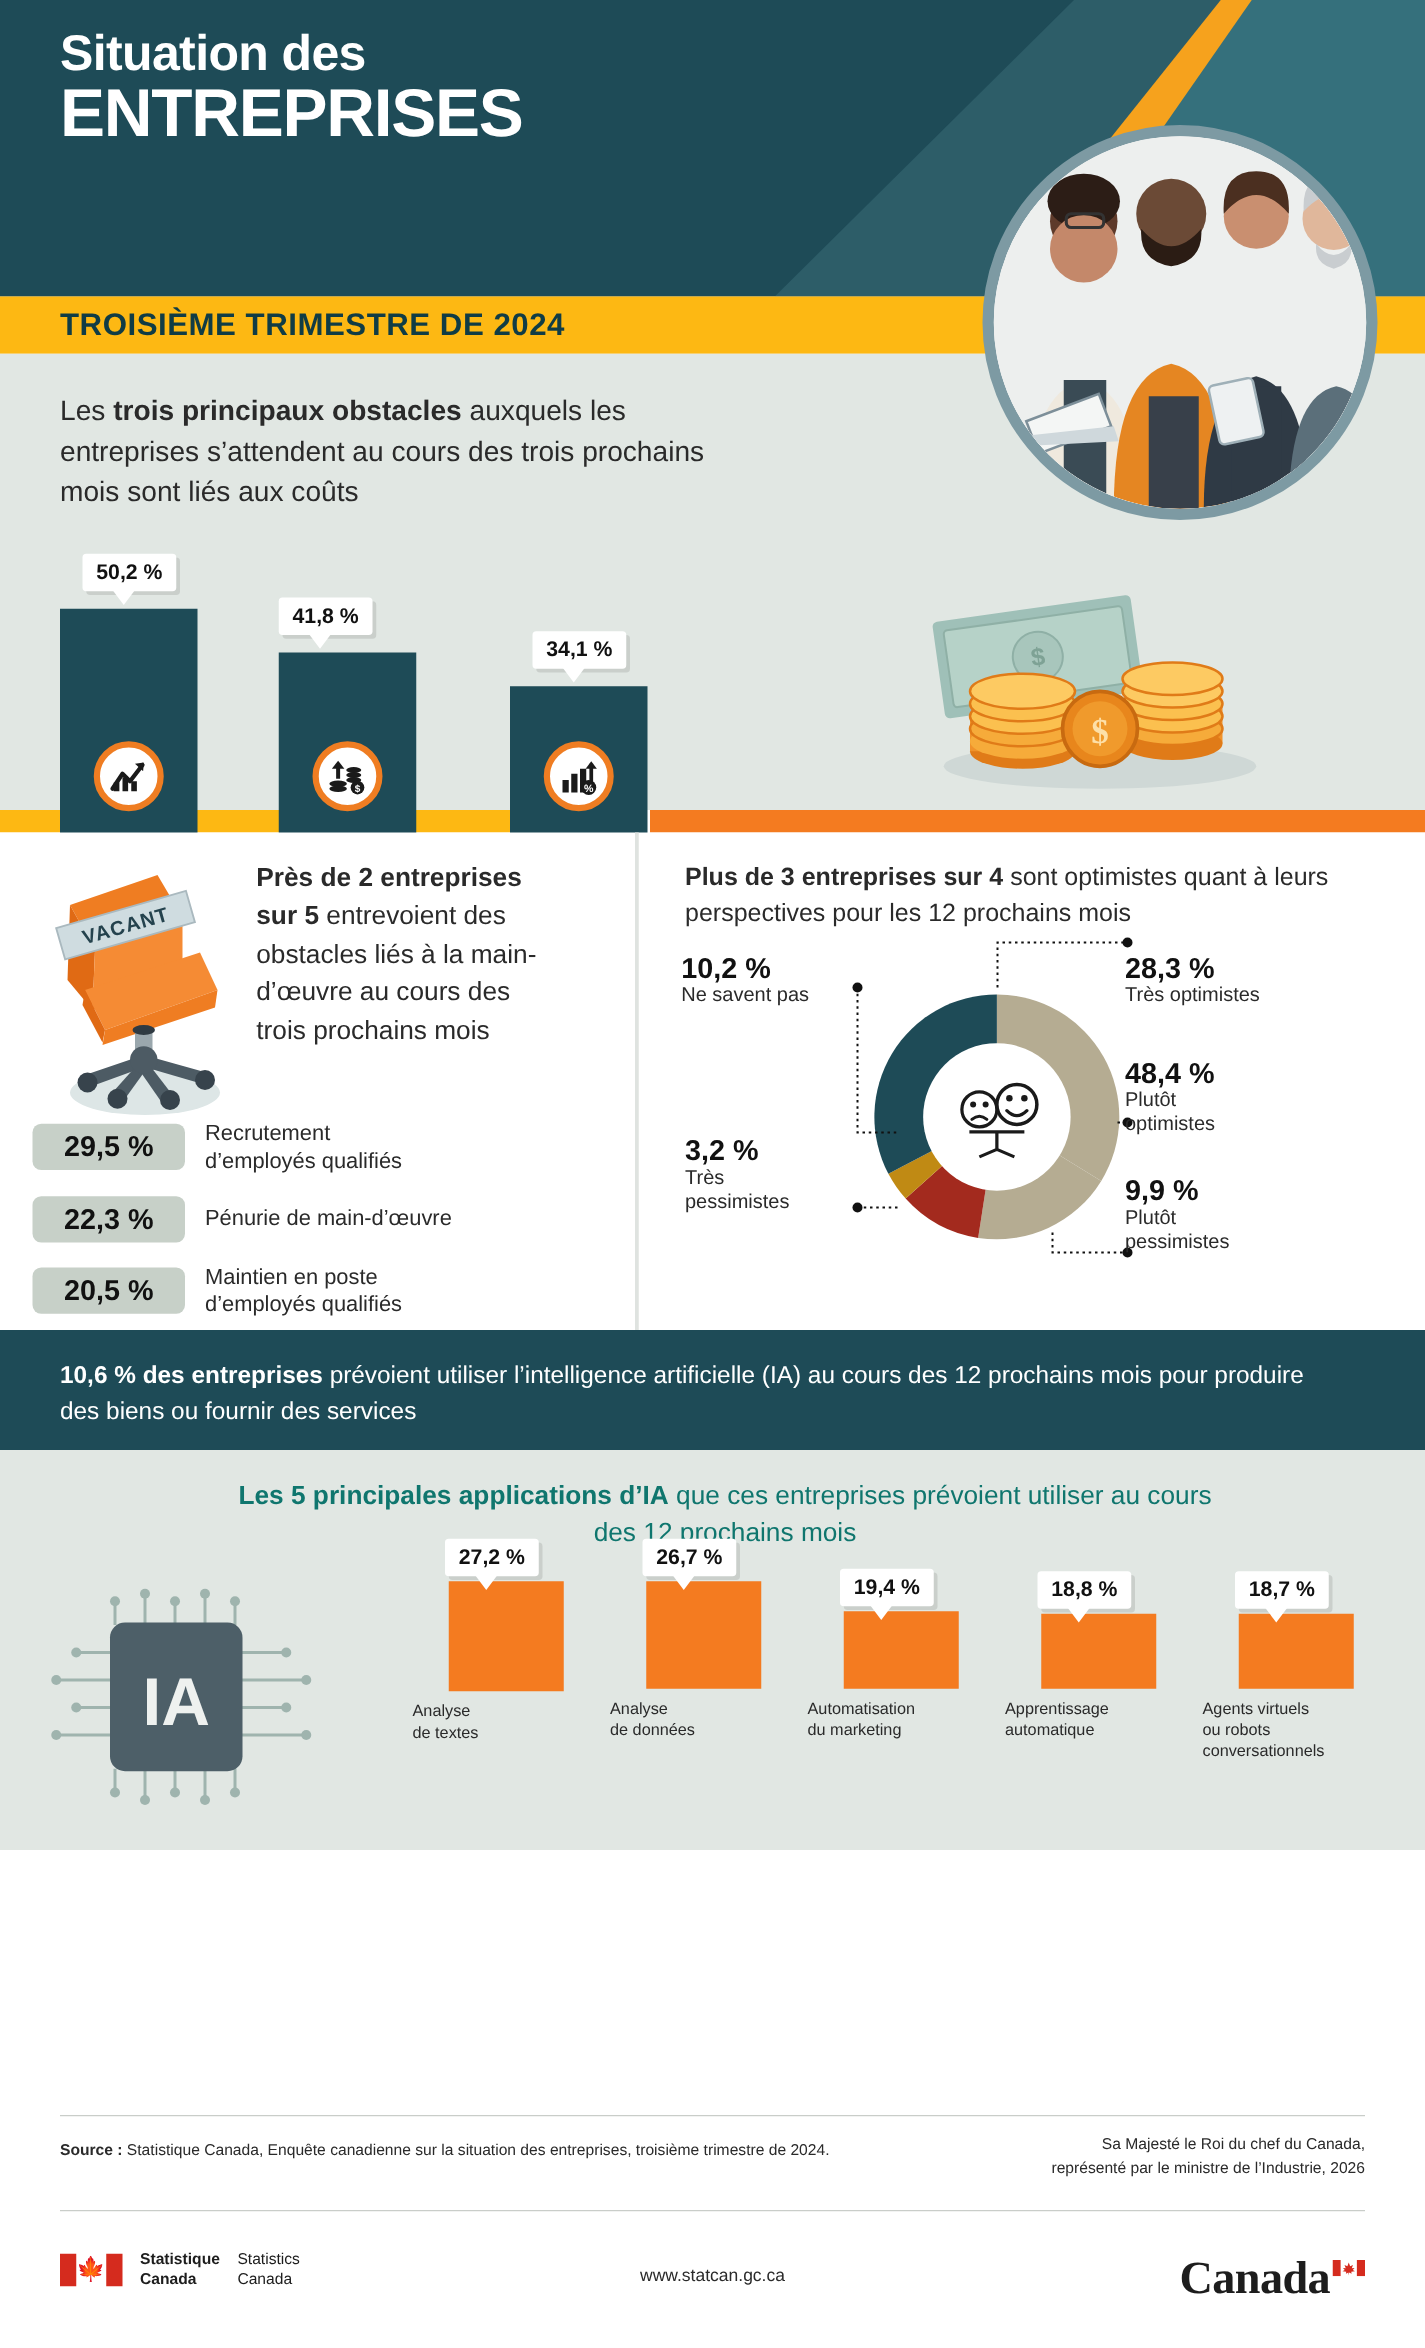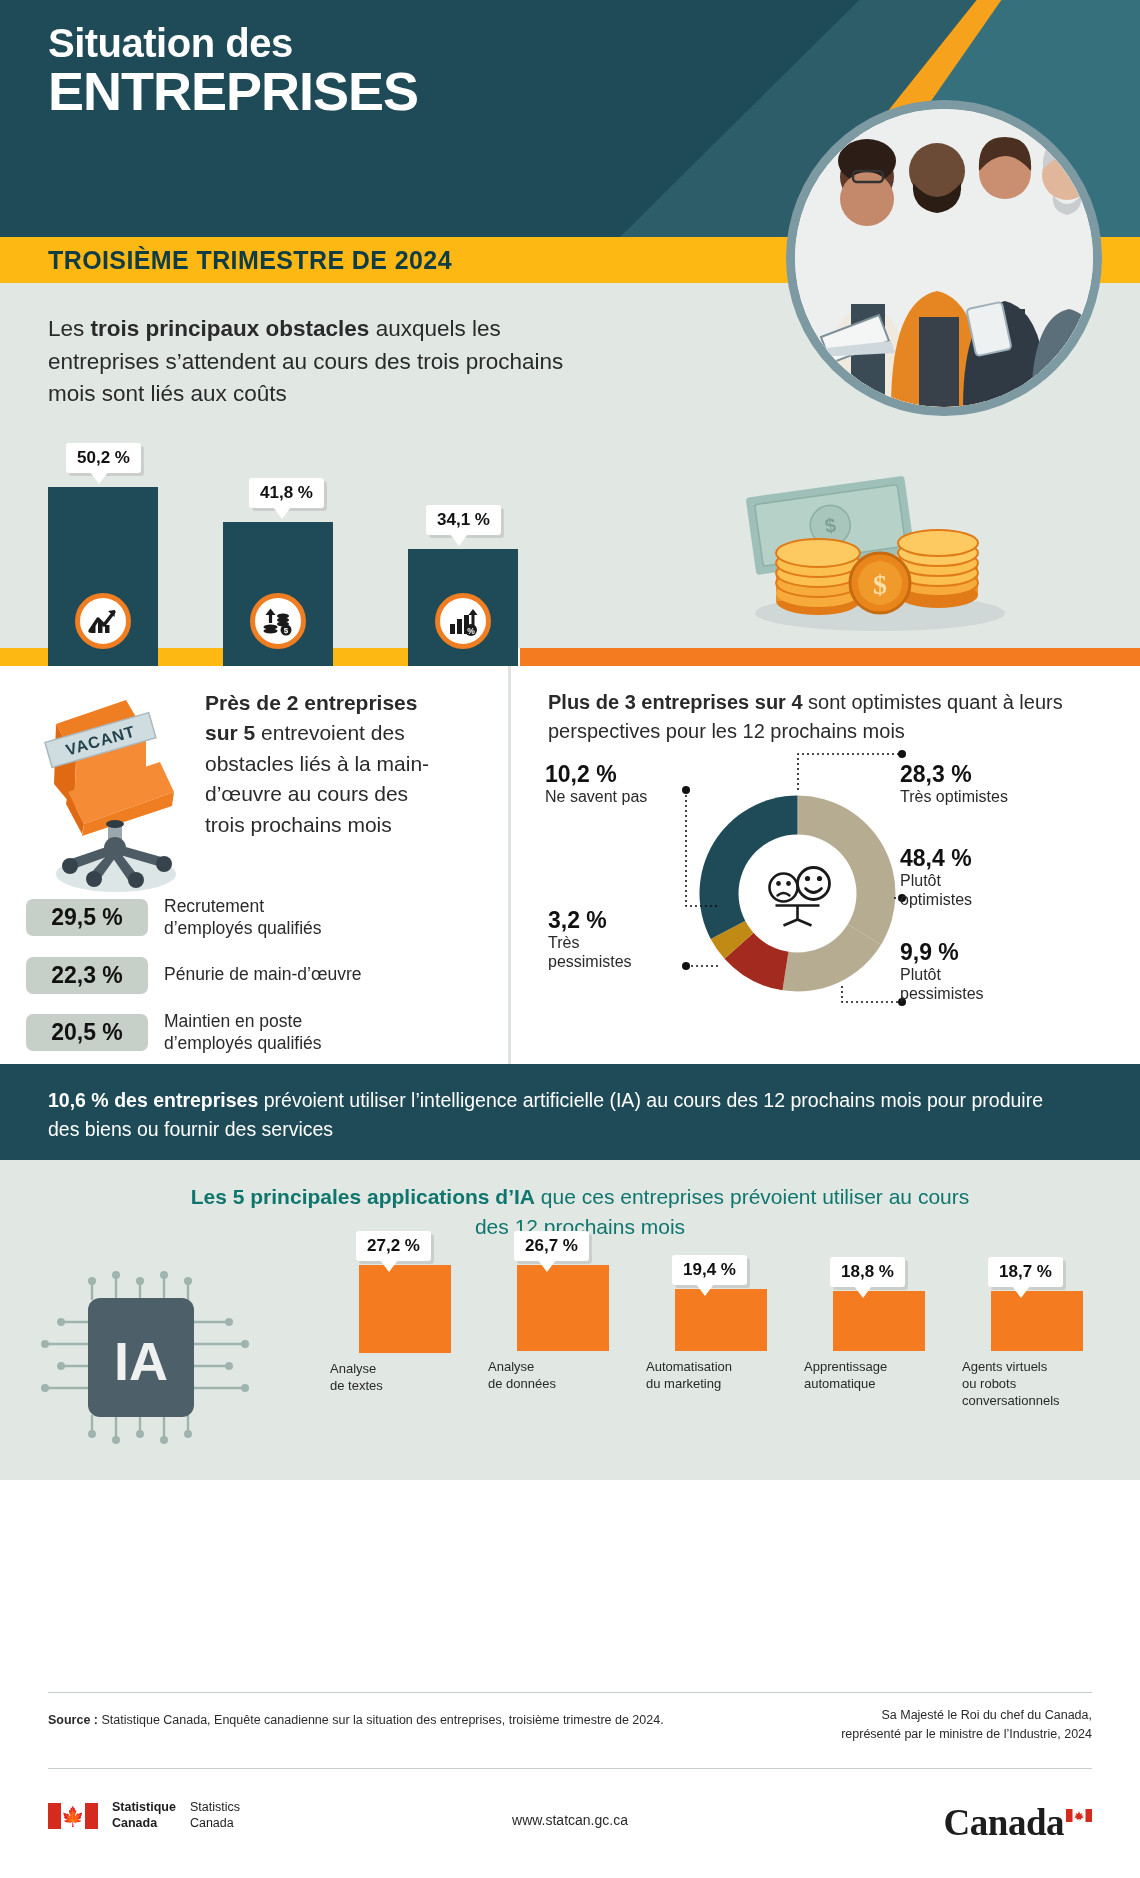--- a/index.html
+++ b/index.html
@@ -192,21 +192,21 @@
                 <rect x="11" y="17" width="4.5" height="11" fill="#1a1a1a"></rect>
                 <rect x="18" y="20" width="4.5" height="8" fill="#1a1a1a"></rect>
               </svg>
           </div>
         </div>
         <div class="blabel" style="white-space:pre-line;">Hausse de
 l’inflation</div>
       </div>
 
       <div class="barcol" style="left:175px; top:79px; width:110px;">
-        <div class="bub" style="left:26px; top:-44px;">41,8 %</div>
+        <div class="bub" style="left:0; top:-44px;">41,8 %</div>
         <div class="bar" style="height:145px;">
           <div class="ico">
             <svg width="32" height="32" viewBox="0 0 32 32">
                 <path d="M8.5 18 L8.5 6" stroke="#1a1a1a" stroke-width="3.2"></path>
                 <path d="M3.5 10 L8.5 3.5 L13.5 10 z" fill="#1a1a1a"></path>
                 <ellipse cx="8.5" cy="22" rx="7" ry="2.6" fill="#1a1a1a"></ellipse>
                 <ellipse cx="8.5" cy="26" rx="7" ry="2.6" fill="#1a1a1a"></ellipse>
                 <ellipse cx="21" cy="11" rx="6" ry="2.4" fill="#1a1a1a"></ellipse>
                 <ellipse cx="21" cy="15" rx="6" ry="2.4" fill="#1a1a1a"></ellipse>
                 <ellipse cx="21" cy="19" rx="6" ry="2.4" fill="#1a1a1a"></ellipse>
@@ -486,21 +486,21 @@
       </div>
     </div>
   </div>
 
   <div class="foot-rule" style="top:1692px;"></div>
 
   <div class="source" style="top:1712px;"><b>Source :</b><span> Statistique Canada, Enquête canadienne sur la situation des entreprises, troisième trimestre de 2024.</span></div>
 
   <div class="copy" style="top:1706px;">
     <div>Sa Majesté le Roi du chef du Canada,</div>
-    <div>représenté par le ministre de l’Industrie, 2024</div>
+    <div>représenté par le ministre de l’Industrie, 2026</div>
   </div>
 
   <div class="foot-rule" style="top:1768px;"></div>
 
   <div class="sclogo" style="top:1800px;">
     <span class="flag">
       <span class="fb fl"></span>
         <span class="fb fr"></span>
       <span class="leaf">🍁</span>
     </span>

